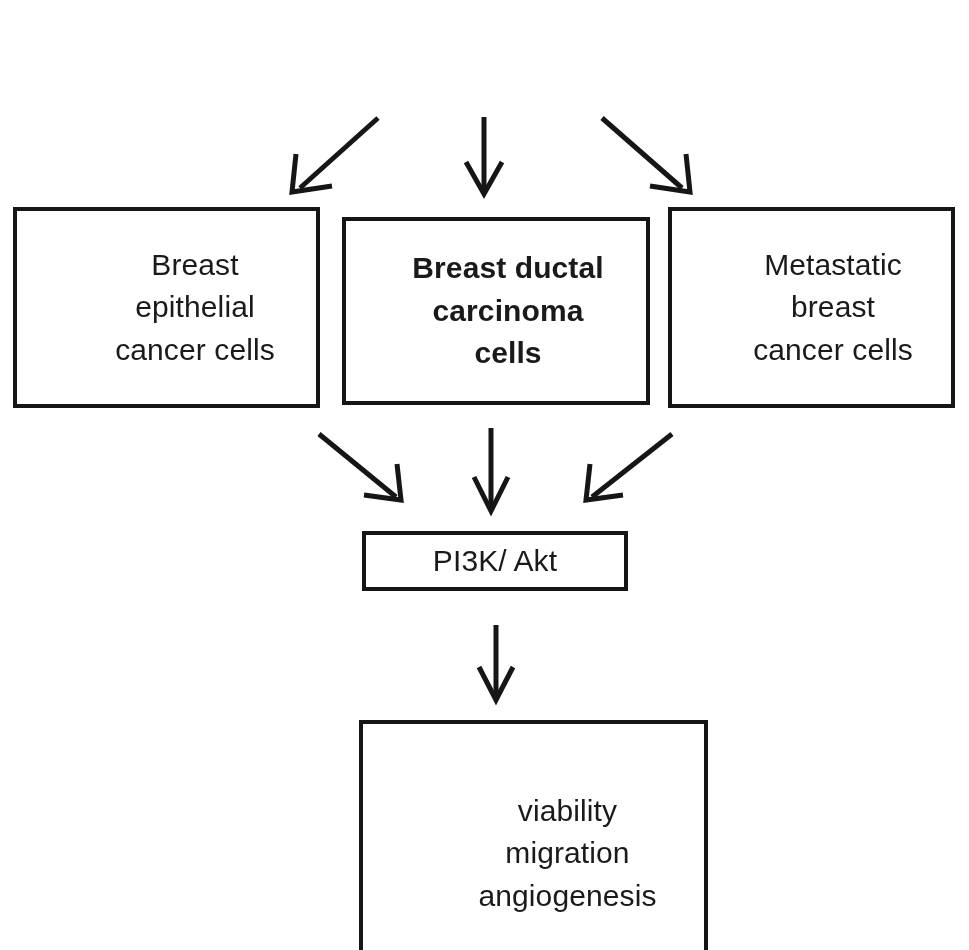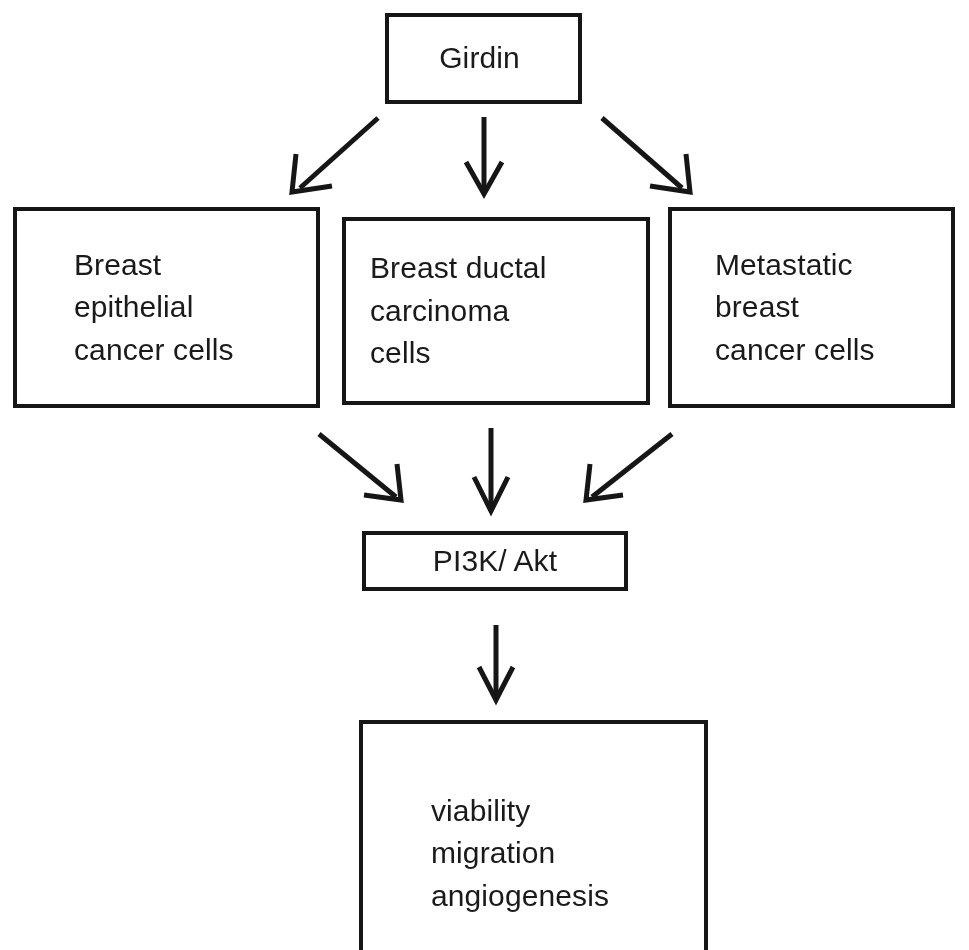--- a/index.html
+++ b/index.html
@@ -32,29 +32,29 @@
     line-height: 1.42;
     color: #1a1a1a;
     white-space: pre-line;
     letter-spacing: 0.1px;
   }
   .align-center .node-text {
     text-align: center;
     padding: 0 8px;
   }
   .align-left .node-text {
-    text-align: left;
+    text-align: center;
   }
   
   #node-girdin      { left: 385px; top: 13px;  width: 197px; height: 91px;  }
   #node-girdin .node-text { padding-left: 0; }
   #node-epithelial  { left: 13px;  top: 207px; width: 307px; height: 201px; }
   #node-epithelial .node-text { padding-left: 57px; }
   #node-ductal      { left: 342px; top: 217px; width: 308px; height: 188px; }
-  #node-ductal .node-text { padding-left: 24px; }
+  #node-ductal .node-text { padding-left: 24px; font-weight: bold; }
   #node-metastatic  { left: 668px; top: 207px; width: 287px; height: 201px; }
   #node-metastatic .node-text { padding-left: 43px; }
   #node-pi3k        { left: 362px; top: 531px; width: 266px; height: 60px;  }
   #node-outcomes    { left: 331px; top: 720px; width: 349px; height: 267px; margin-left: 28px; }
   #node-outcomes .node-text { padding-left: 68px; }
 
   #arrow-layer {
     position: absolute;
     left: 0;
     top: 0;
@@ -111,23 +111,20 @@
       <line x1="672" y1="434" x2="592" y2="497"></line>
       <polyline points="590,464 586,500 623,495"></polyline>
     </g>
 
     <g>
       <line x1="496" y1="625" x2="496" y2="697"></line>
       <polyline points="479,667 496,700 513,667"></polyline>
     </g>
   </svg>
 
-  <div class="node-box align-center" id="node-girdin">
-    <div class="node-text">Girdin</div>
-  </div>
 
   <div class="node-box align-left" id="node-epithelial">
     <div class="node-text">Breast
 epithelial
 cancer cells</div>
   </div>
 
   <div class="node-box align-left" id="node-ductal">
     <div class="node-text">Breast ductal
 carcinoma

